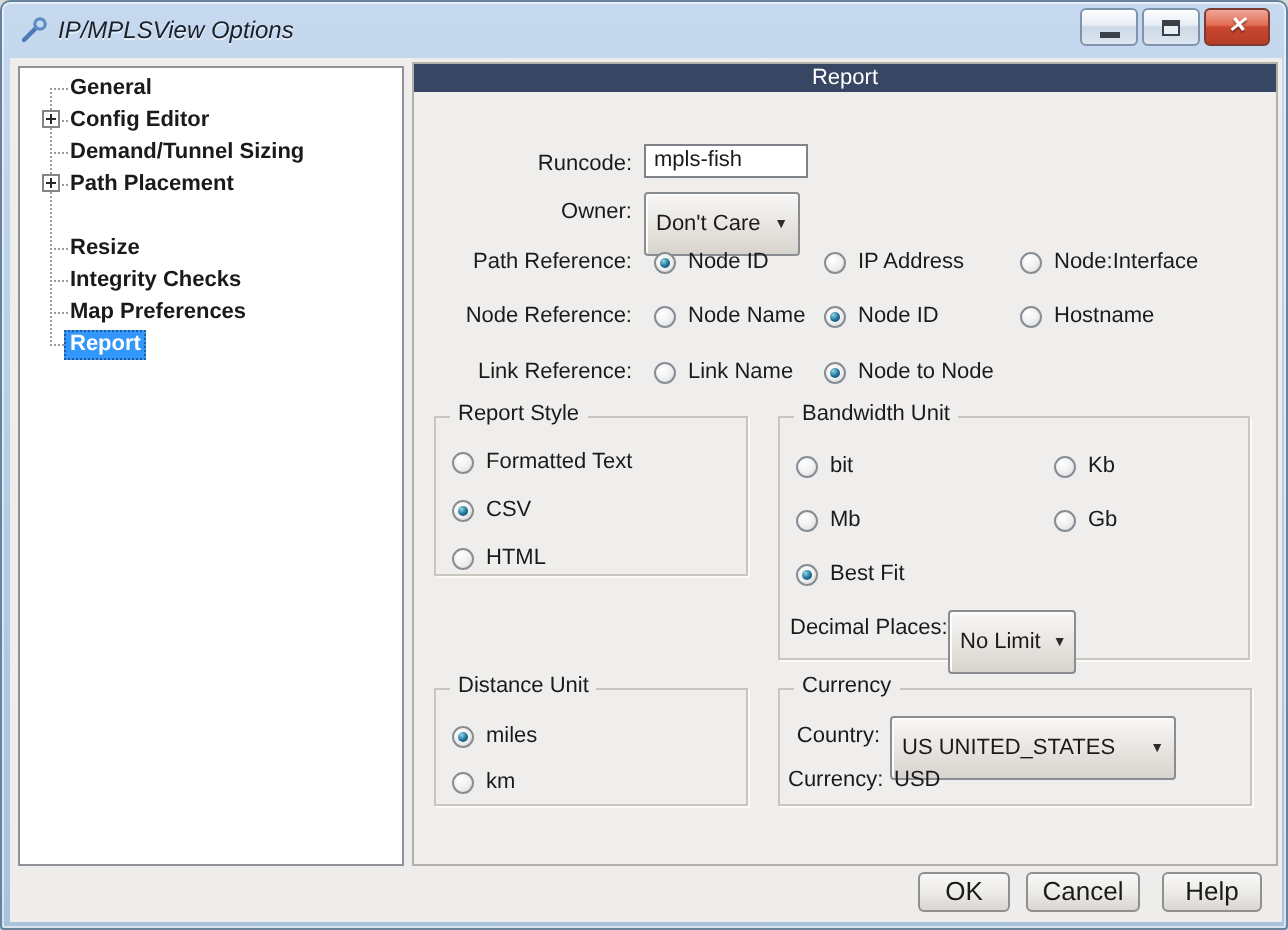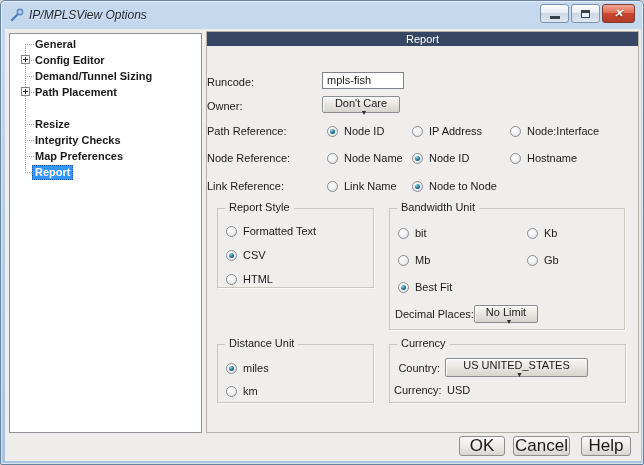--- a/index.html
+++ b/index.html
@@ -45,40 +45,40 @@
   .tlabel{ position:absolute; left:25px; white-space:nowrap; }
   .tlabel.sel{ background:#3296fa; color:#fff; border:1px dotted #1f5a9e;
     padding:0 2px; margin-left:-3px; line-height:13px; top:1px; }
 
   
   .panel{ position:absolute; left:201px; top:2px; width:433px; height:402px;
     border:1px solid #b3b0aa; background:#f0eeec; }
   .phead{ position:absolute; left:0; top:0; width:100%; height:14px; background:#374763;
     color:#fff; text-align:center; line-height:14px; font-size:11px; }
 
-  .flabel{ position:absolute; width:109px; text-align:left; white-space:nowrap; }
+  .flabel{ position:absolute; width:109px; text-align:right; white-space:nowrap; }
   .textfield{ position:absolute; background:#fff; border:1px solid #7e8389;
     padding:1px 4px; font-size:11px; line-height:13px; }
   .combo{ position:absolute; display:flex; align-items:center; justify-content:space-between;
-    padding:0 5px; border:1px solid #898c91; border-radius:2px;
+    padding:15px 5px; border:1px solid #898c91; border-radius:2px;
     background:linear-gradient(#f8f7f6,#e7e4e0 55%,#d7d3cd);
-    box-shadow:inset 1px 1px 0 #fdfdfc; white-space:nowrap;flex-direction:column; }
+    box-shadow:inset 1px 1px 0 #fdfdfc; white-space:nowrap; }
   .caret{ font-size:7px; color:#2c2c2c; margin-left:6px; }
 
   .opt{ position:absolute; display:flex; align-items:center; gap:6px; height:14px; white-space:nowrap; }
   .radio{ position:relative; width:11px; height:11px; flex:0 0 11px; border:1px solid #878d94; border-radius:50%;
     background:radial-gradient(circle at 35% 30%, #ffffff 0%, #efefef 55%, #d2d2d2 100%); }
   .radio.sel::after{ content:""; position:absolute; left:2px; top:2px; width:5px; height:5px; border-radius:50%;
     background:radial-gradient(circle at 35% 30%, #8fd8ea, #1d6e94 55%, #0b4a6b); }
 
   .group{ position:absolute; border:1px solid #c9c6c0; box-shadow:1px 1px 0 rgba(255,255,255,.7); }
   .gtitle{ position:absolute; top:-8px; left:7px; background:#f0eeec; padding:0 4px; white-space:nowrap; }
 
   .btn{ position:absolute; height:20px; border:1px solid #8e8f8f; border-radius:3px;
-    background:linear-gradient(#f9f8f7,#eceae6 55%,#d9d5d0); font-size:17px;
+    background:linear-gradient(#f9f8f7,#eceae6 55%,#d9d5d0); font-size:13px;
     text-align:center; line-height:18px; cursor:default; }
 </style>
 </head>
 <body>
 
 <div class="window">
 
   <div class="titlebar">
     <span class="app-icon">
       <svg width="14" height="14" viewBox="0 0 14 14">

